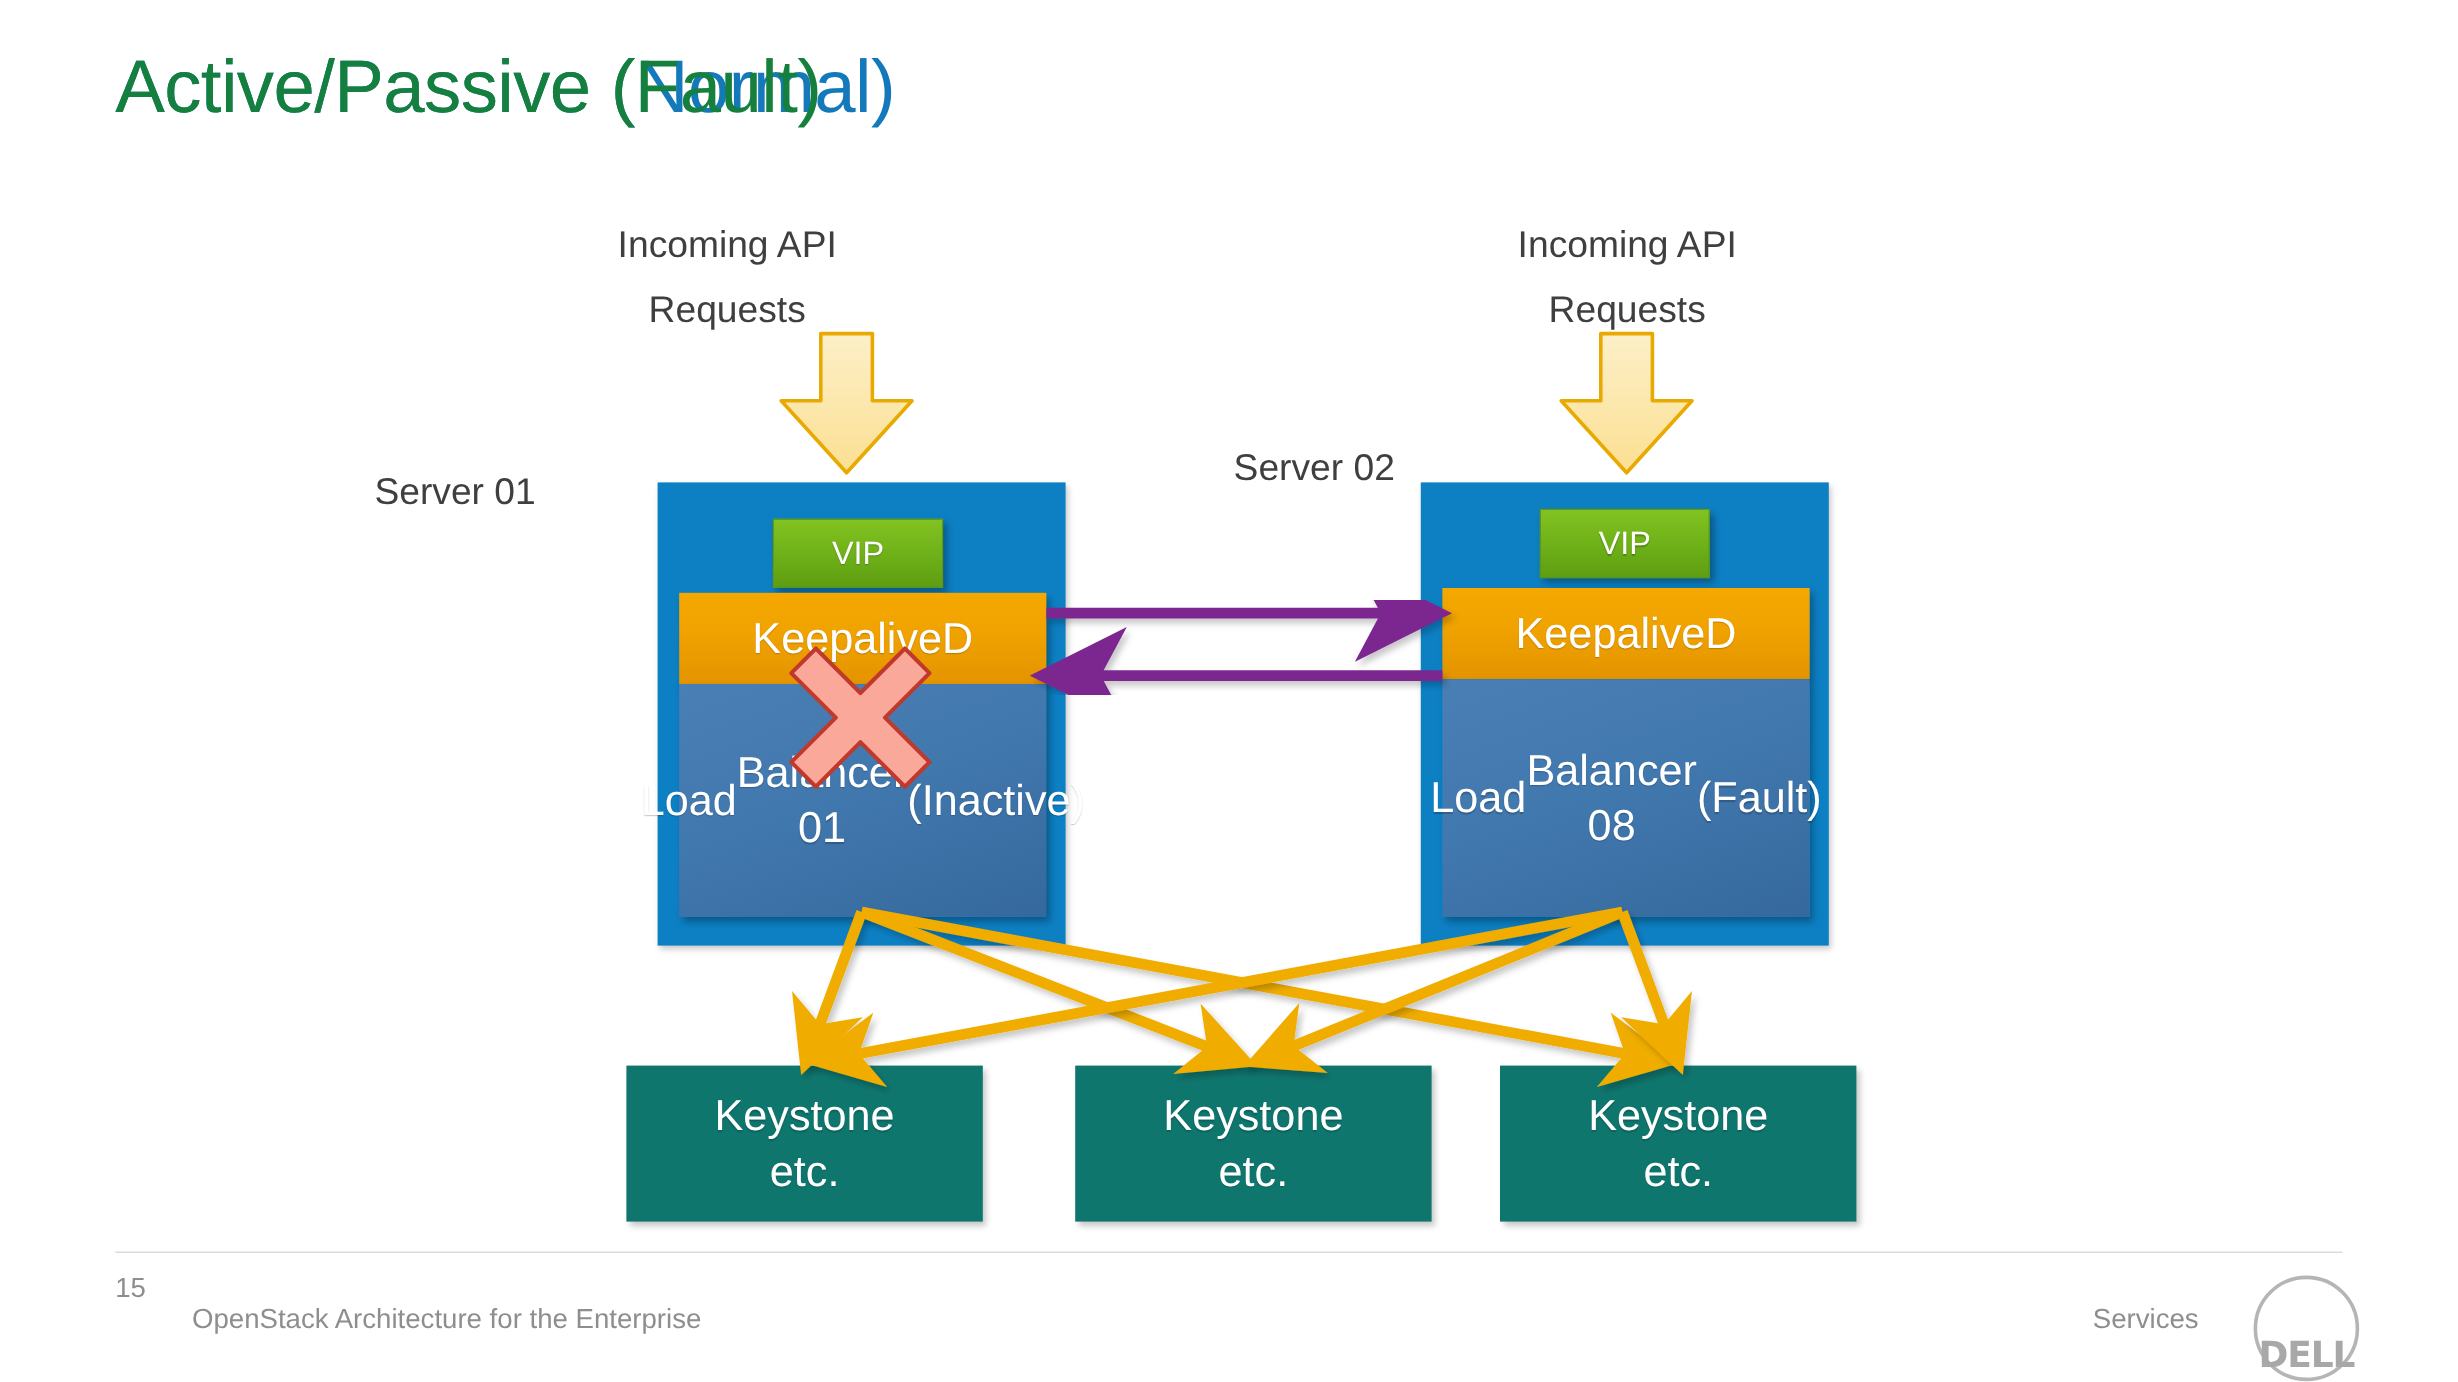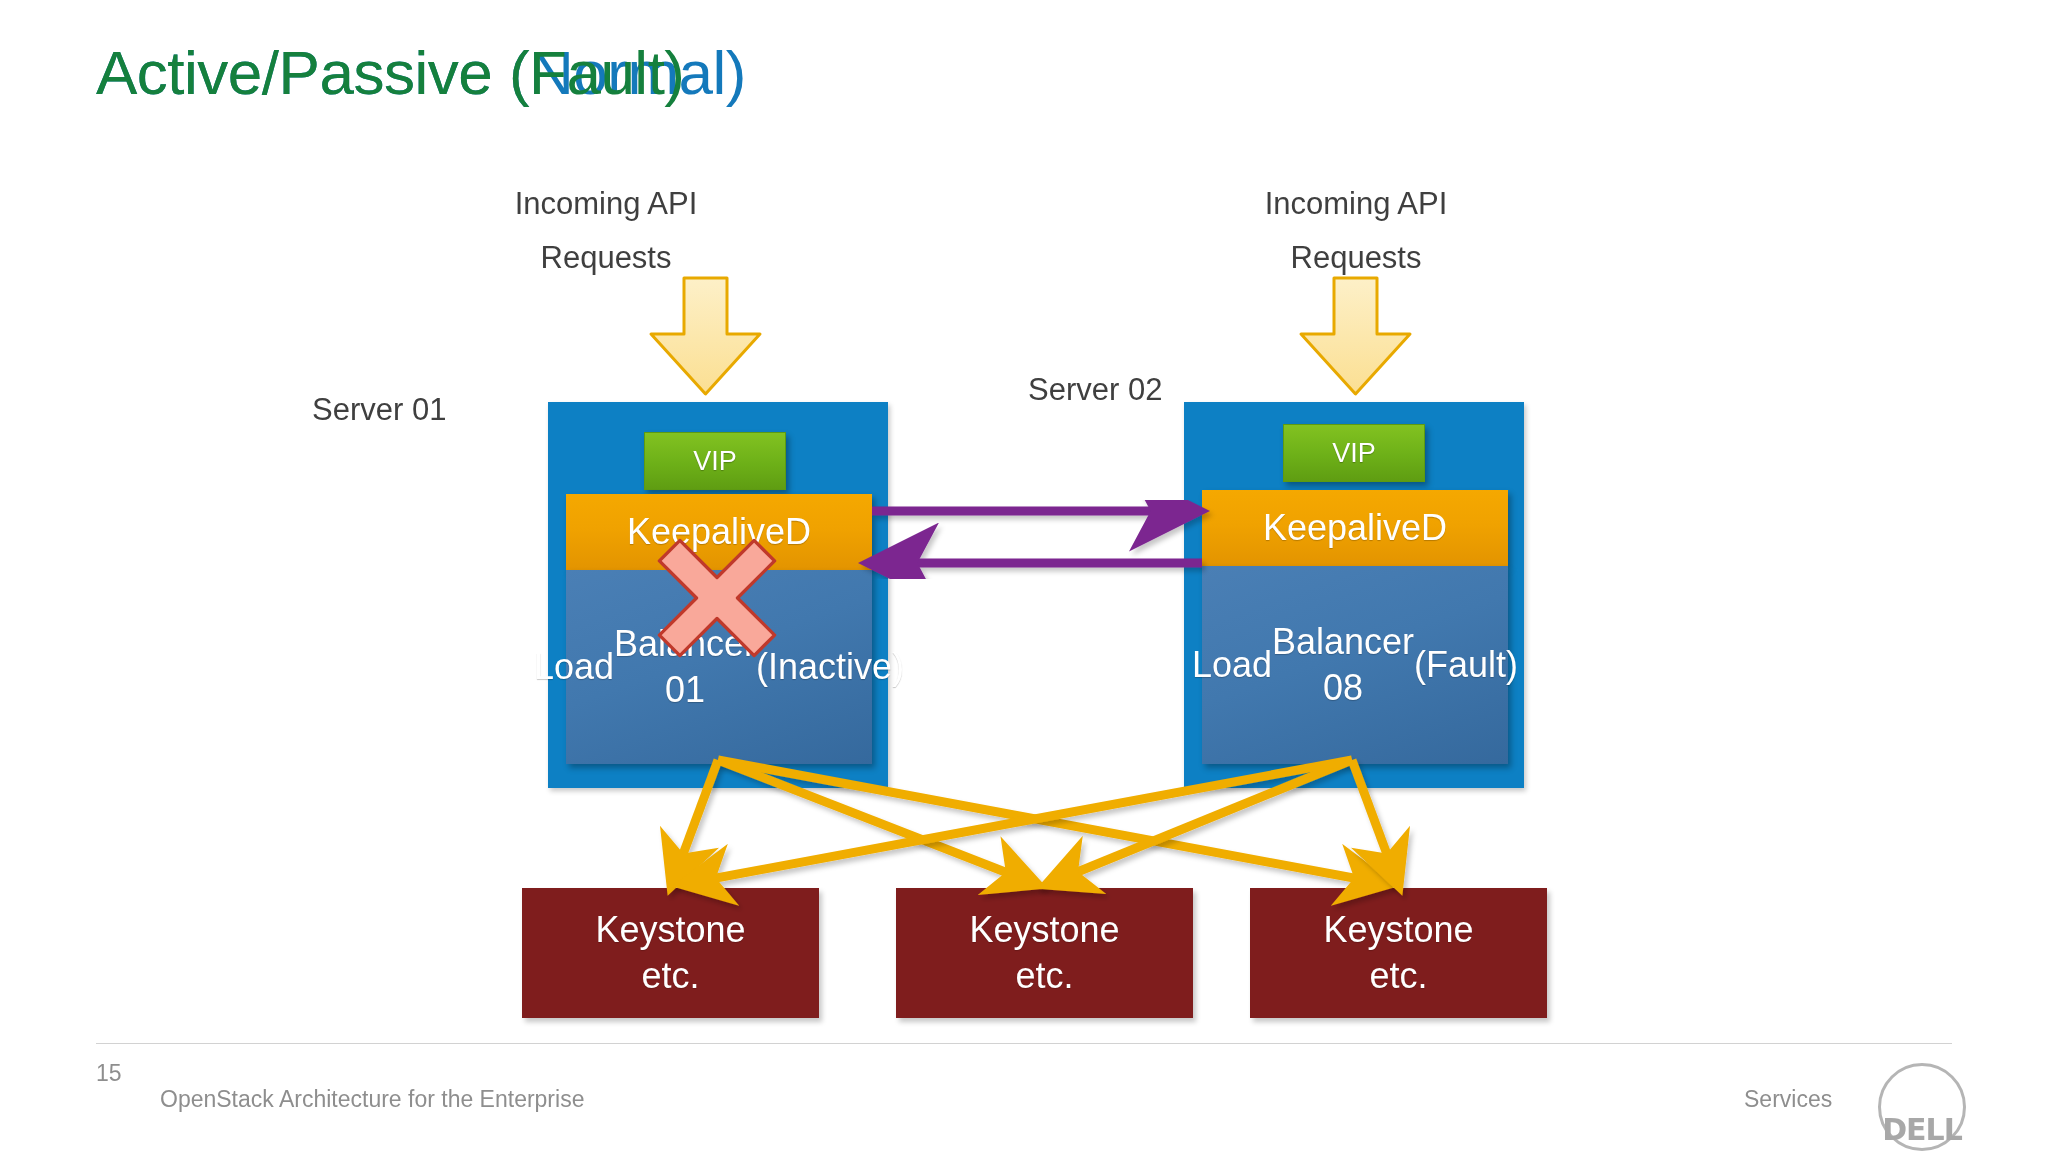--- a/index.html
+++ b/index.html
@@ -64,21 +64,21 @@
     box-shadow:3px 4px 6px rgba(0,0,0,.30);
     text-shadow:0 1px 1px rgba(0,0,0,.22);
   }
   .lbbox .ln{display:block;}
 
   
   .redx{position:absolute;width:128px;height:128px;}
 
   
   .keystone{
-    position:absolute;background:#7f1d1d;
+    position:absolute;background:#0f766e;
     color:#ffffff;font-size:36px;line-height:46px;text-align:center;
     display:flex;flex-direction:column;align-items:center;justify-content:center;
     box-shadow:3px 4px 5px rgba(0,0,0,.22);
     text-shadow:0 1px 1px rgba(0,0,0,.18);
   }
 
   
   .overlay{position:absolute;left:0;top:0;width:2048px;height:1152px;pointer-events:none;}
 
   

